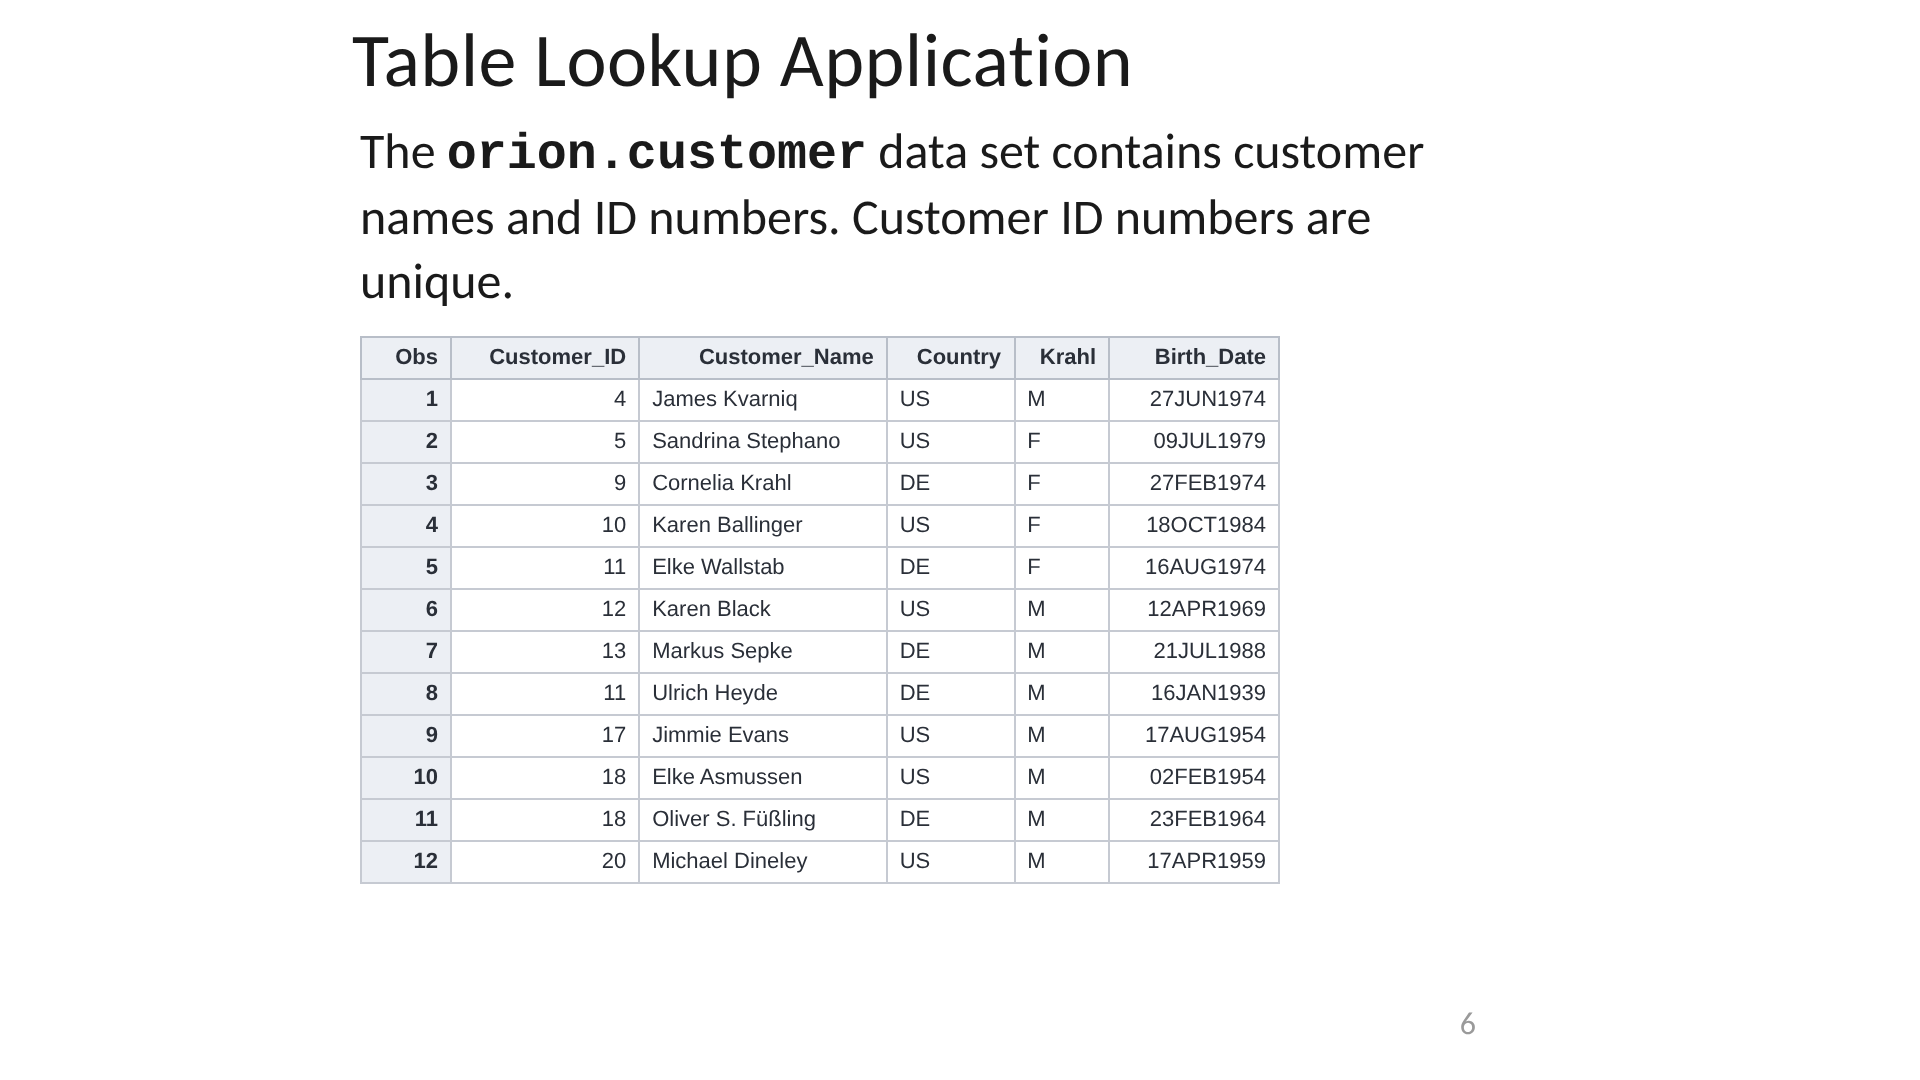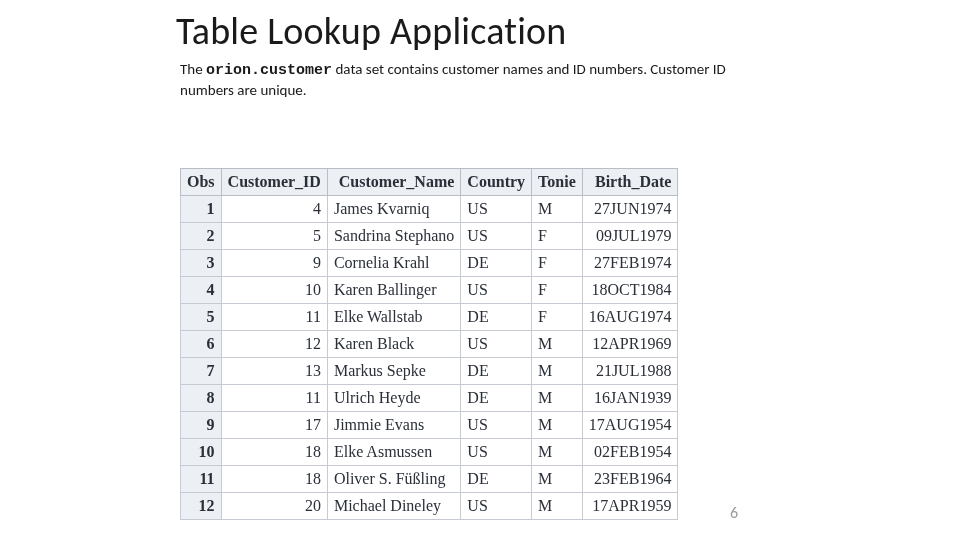--- a/index.html
+++ b/index.html
@@ -24,38 +24,38 @@
     top: 8px;
     font-size: 38px;
     font-weight: 400;
     letter-spacing: 0.2px;
   }
   .subtitle {
     position: absolute;
     left: 180px;
     top: 60px;
     width: 560px;
-    font-size: 15px;
+    font-size: 25px;
     line-height: 1.25;
     font-weight: 400;
   }
   .subtitle .code {
     font-family: "Courier New", Courier, monospace;
     font-weight: 700;
   }
   .table-wrap {
     position: absolute;
     left: 180px;
     top: 168px;
     width: 460px;
   }
   table.data {
     border-collapse: collapse;
-    font-family: Liberation Serif, serif;
-    font-size: 16px;
+    font-family: Liberation Sans, sans-serif;
+    font-size: 11px;
     width: 100%;
   }
   table.data th {
     background: #eceff4;
     border: 1px solid #b8bec8;
     padding: 4px 6px;
     font-weight: 700;
     color: #2a2f38;
     text-align: right;
     white-space: nowrap;
@@ -99,21 +99,21 @@
   </div>
 
   <div class="table-wrap">
     <table class="data">
       <thead>
         <tr>
           <th class="num">Obs</th>
           <th class="num">Customer_ID</th>
           <th>Customer_Name</th>
           <th>Country</th>
-          <th>Tonie</th>
+          <th>Krahl</th>
           <th class="num">Birth_Date</th>
         </tr>
       </thead>
       <tbody>
 
         <tr>
           <td class="obs">1</td>
           <td class="num">4</td>
           <td>James Kvarniq</td>
           <td>US</td>

